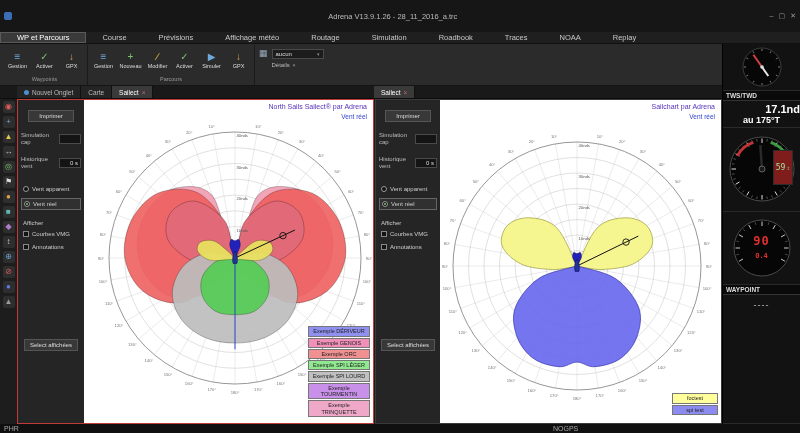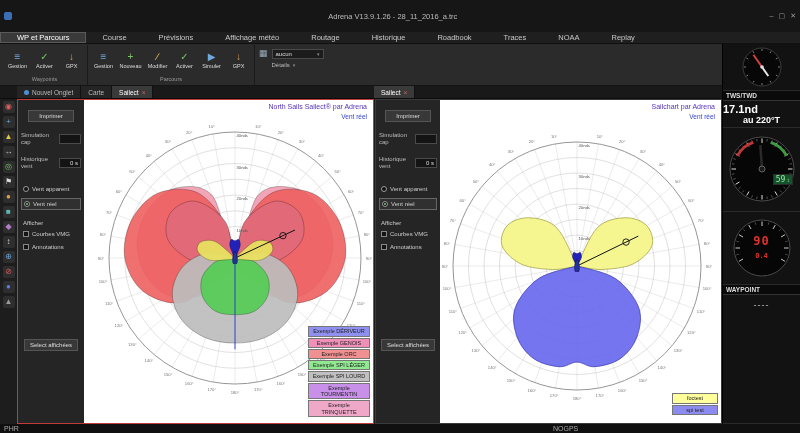--- a/index.html
+++ b/index.html
@@ -76,24 +76,24 @@
 .legend{position:absolute;right:3px;display:flex;flex-direction:column;gap:1px;z-index:2;}
 .legend.llg{bottom:6px;width:62px;}
 .legend.rlg{bottom:8px;width:46px;}
 .legend-row{border:1px solid #777;color:#222;font-size:5.5px;line-height:1.15;padding:1px 2px;text-align:center;}
 
 
 .instruments{width:78px;background:#121212;display:flex;flex-direction:column;border-left:1px solid #000;flex-shrink:0;}
 .inst-compass{height:47px;border-bottom:1px solid #2a2a2a;position:relative;flex-shrink:0;}
 .inst-panel{border-bottom:1px solid #2a2a2a;flex-shrink:0;}
 .inst-header{font-size:6.5px;font-weight:bold;color:#ddd;background:#0a0a0a;padding:1px 3px;border-bottom:1px solid #333;display:flex;align-items:center;}
-.inst-big{font-size:11px;font-weight:bold;color:#fff;text-align:left;margin-top:2px;}
+.inst-big{font-size:11px;font-weight:bold;color:#fff;text-align:right;margin-top:2px;}
 .inst-med{font-size:9px;font-weight:bold;color:#fff;text-align:center;padding-bottom:2px;}
 .gauge-wrap{position:relative;border-bottom:1px solid #2a2a2a;flex-shrink:0;}
-.lcd{position:absolute;right:7px;bottom:26px;background:#14532d;border:1px solid #2c2c2c;color:#9fe89f;font-family:"DejaVu Sans Mono",monospace;font-size:8px;padding:0 2px;display:flex;align-items:center;gap:1px;}
+.lcd{position:absolute;right:7px;bottom:26px;background:#7f1d1d;border:1px solid #2c2c2c;color:#9fe89f;font-family:"DejaVu Sans Mono",monospace;font-size:8px;padding:12px 2px;display:flex;align-items:center;gap:1px;}
 .lcd-arrow{font-size:6px;color:#6fae6f;}
 .lcd-red{position:absolute;left:0;right:0;text-align:center;color:#e03030;font-family:"DejaVu Sans Mono",monospace;font-weight:bold;}
 .lcd-red.big{top:22px;font-size:12px;letter-spacing:1px;}
 .lcd-red.sub{top:40px;font-size:7px;}
 .target-body{display:flex;padding:2px 4px;}
 .target-left{display:flex;flex-direction:column;}
 .target-bar{height:4px;width:26px;background:linear-gradient(90deg,#c33 0%,#dd3 50%,#3a3 100%);border:1px solid #000;margin-bottom:2px;}
 .t-cible{font-size:6px;color:#aaa;}
 .t-val{font-size:9px;font-weight:bold;color:#fff;}
 .t-unit{font-size:6px;color:#aaa;}
@@ -120,21 +120,21 @@
     </div>
   </div>
 
   <div class="menubar">
     <div id="menu-left" style="display:flex">
         <div class="menu-item active">WP et Parcours</div>
         <div class="menu-item">Course</div>
         <div class="menu-item">Prévisions</div>
         <div class="menu-item">Affichage météo</div>
         <div class="menu-item">Routage</div>
-        <div class="menu-item">Historique</div>
+        <div class="menu-item">Simulation</div>
         <div class="menu-item">Roadbook</div>
         <div class="menu-item">Traces</div>
         <div class="menu-item">NOAA</div>
         <div class="menu-item">Replay</div>
       </div>
   </div>
 
   <div class="content-row">
     <div class="left-col">
 
@@ -533,21 +533,21 @@
             <line x1="25.143593539448982" y1="14.999999999999998" x2="23.411542731880104" y2="13.999999999999998" stroke="#999" stroke-width="0.8"></line>
             <line x1="30.999999999999993" y1="9.143593539448986" x2="29.999999999999993" y2="7.411542731880109" stroke="#999" stroke-width="0.8"></line>
             <line x1="39" y1="23" x2="30.39635345473431" y2="10.712719335665122" stroke="#d24040" stroke-width="2"></line>
             <line x1="39" y1="23" x2="45.30934079986151" y2="32.01067248717891" stroke="#e8e8e8" stroke-width="2"></line>
             <circle cx="39" cy="23" r="1.8" fill="#ddd"></circle>
           </svg>
       </div>
       <div class="inst-panel">
         <div class="inst-header">TWS/TWD</div>
         <div class="inst-big">17.1nd</div>
-        <div class="inst-med">au 220°T</div>
+        <div class="inst-med">au 175°T</div>
       </div>
       <div class="gauge-wrap" style="height:84px">
         <svg id="wind-svg" width="78" height="84">
             <circle cx="39" cy="41" r="32" fill="#060606" stroke="#4a4a4a" stroke-width="1"></circle>
             <line x1="39" y1="15" x2="39" y2="10.5" stroke="#ddd" stroke-width="1"></line>
             <line x1="43.86214897467405" y1="13.425382915658176" x2="44.296269418841376" y2="10.963363533127655" stroke="#888" stroke-width="0.6"></line>
             <line x1="48.57656401311873" y1="14.688606617994566" x2="49.4316143714329" y2="12.339375066029792" stroke="#888" stroke-width="0.6"></line>
             <line x1="52" y1="18.483339501604593" x2="54.25" y2="14.58622518457462" stroke="#ddd" stroke-width="1"></line>
             <line x1="56.9980530712231" y1="19.550755592668615" x2="58.60502209543945" y2="17.63564448487117" stroke="#888" stroke-width="0.6"></line>
             <line x1="60.449244407331385" y1="23.0019469287769" x2="62.36435551512883" y2="21.394977904560548" stroke="#888" stroke-width="0.6"></line>

